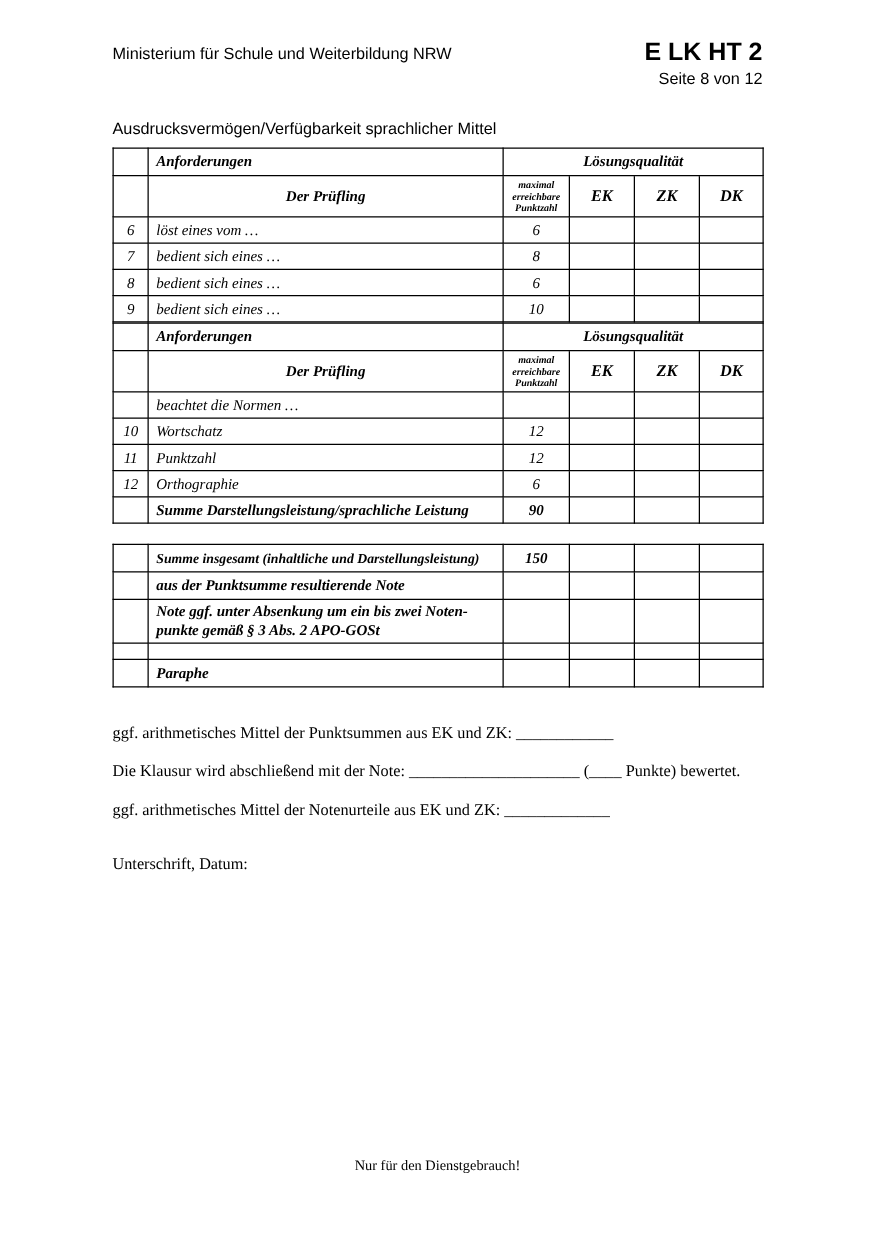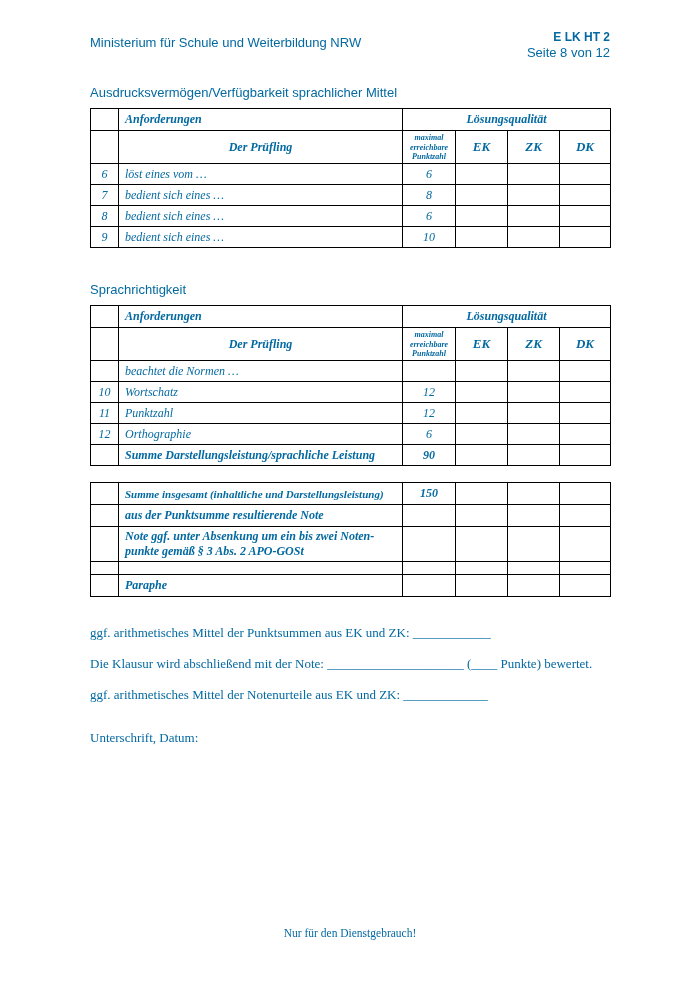--- a/index.html
+++ b/index.html
@@ -3,29 +3,29 @@
 <meta charset="utf-8">
 <style>
   * { margin: 0; padding: 0; box-sizing: border-box; }
   html, body { background: #ffffff; }
   body { width: 700px; height: 989px; }
   .page {
     position: relative;
     width: 700px; height: 989px;
     padding: 30px 90px 0 90px;
     font-family: "Liberation Serif", serif;
-    color: #0369a1;
+    color: #000000;
     background: #fff;
     overflow: hidden;
   }
   .header { display: flex; justify-content: space-between; align-items: flex-start;
             font-family: "Liberation Sans", sans-serif; }
   .ministry { font-size: 13px; padding-top: 5px; }
   .header-right { text-align: right; line-height: 1.25; }
-  .exam-code { font-size: 12px; font-weight: bold; }
+  .exam-code { font-size: 20px; font-weight: bold; }
   .page-info { font-size: 13px; }
 
   .section-title { font-family: "Liberation Sans", sans-serif; font-size: 13px;
                    margin-top: 24px; margin-bottom: 8px; }
   .section-title.second { margin-top: 34px; }
 
   table { border-collapse: collapse; width: 520px; table-layout: fixed; font-style: italic; }
   td, th { border: 1px solid #000; font-size: 12px; font-weight: normal;
            vertical-align: middle; overflow: hidden; }
   col.w-num { width: 28px; }
@@ -131,21 +131,20 @@
       <td class="c-num">9</td>
       <td class="c-text">bedient sich eines …</td>
       <td class="c-max">10</td>
       <td class="c-score"></td>
       <td class="c-score"></td>
       <td class="c-score"></td>
     </tr>
   </tbody>
     </table>
 
-  <div class="section-title second">Sprachrichtigkeit</div>
 
   <table>
     <colgroup>
       <col class="w-num">
         <col class="w-text">
         <col class="w-max">
       <col class="w-score">
         <col class="w-score">
         <col class="w-score-last">
     </colgroup>

